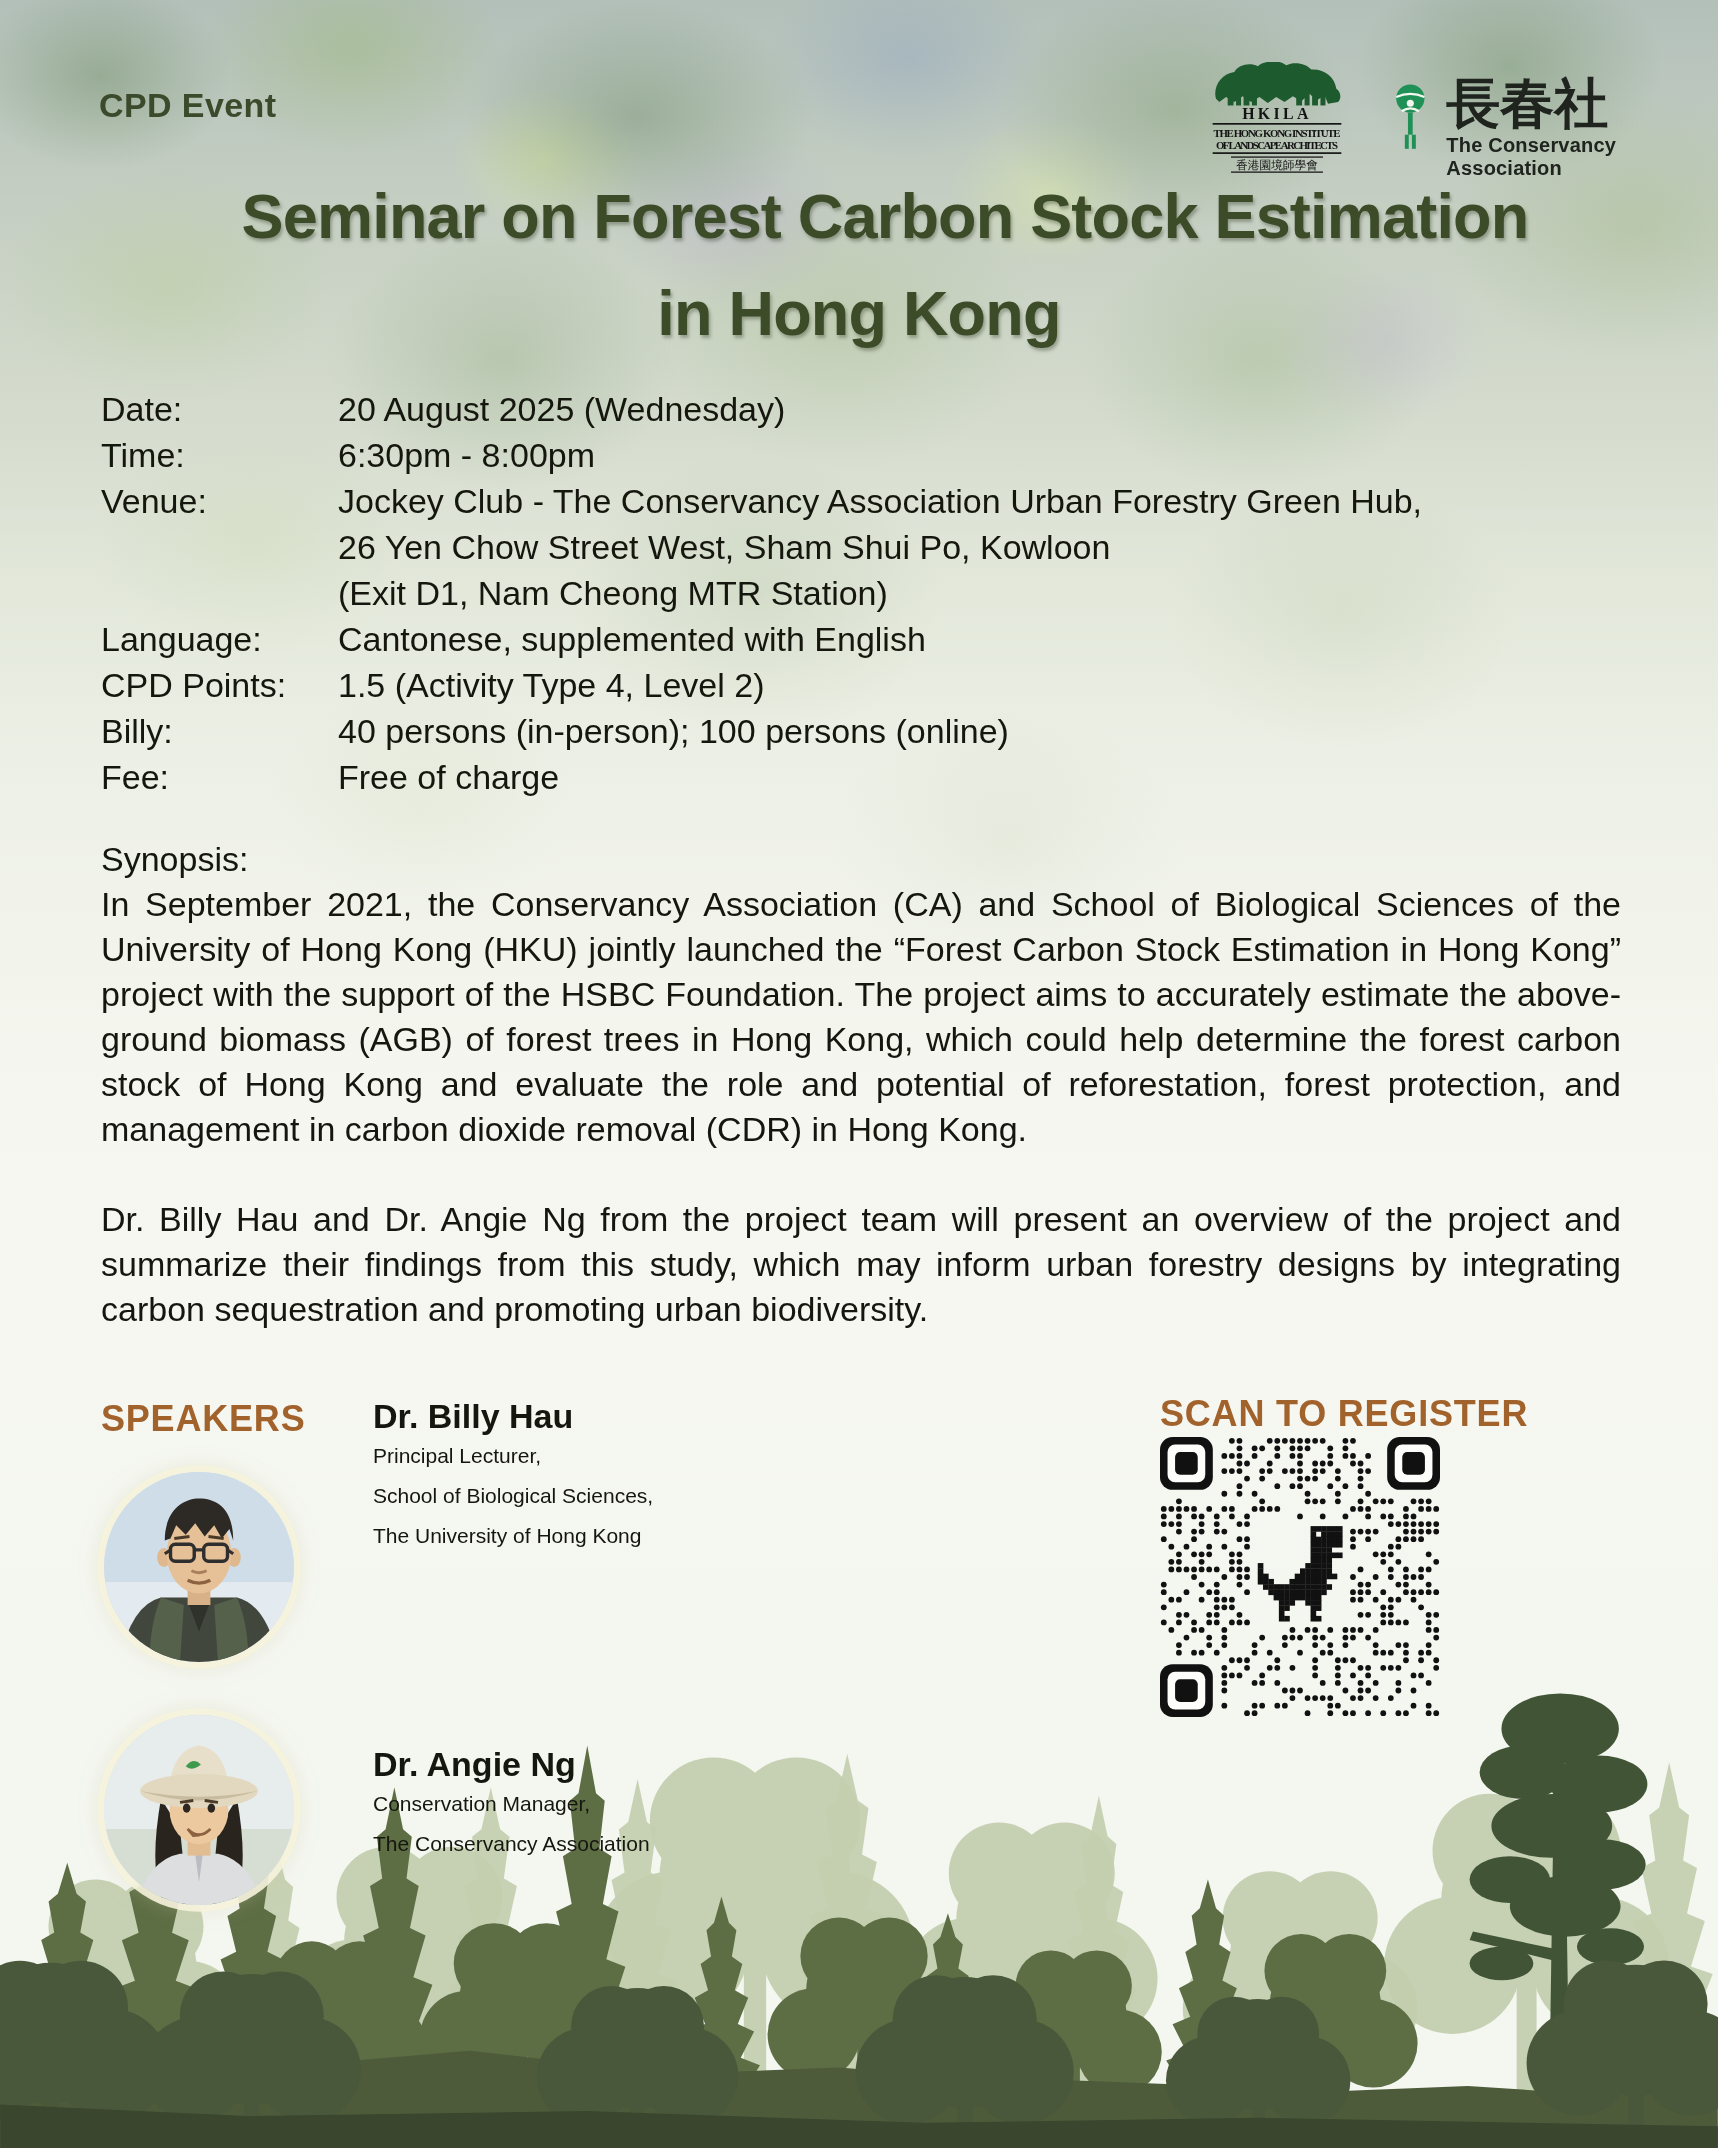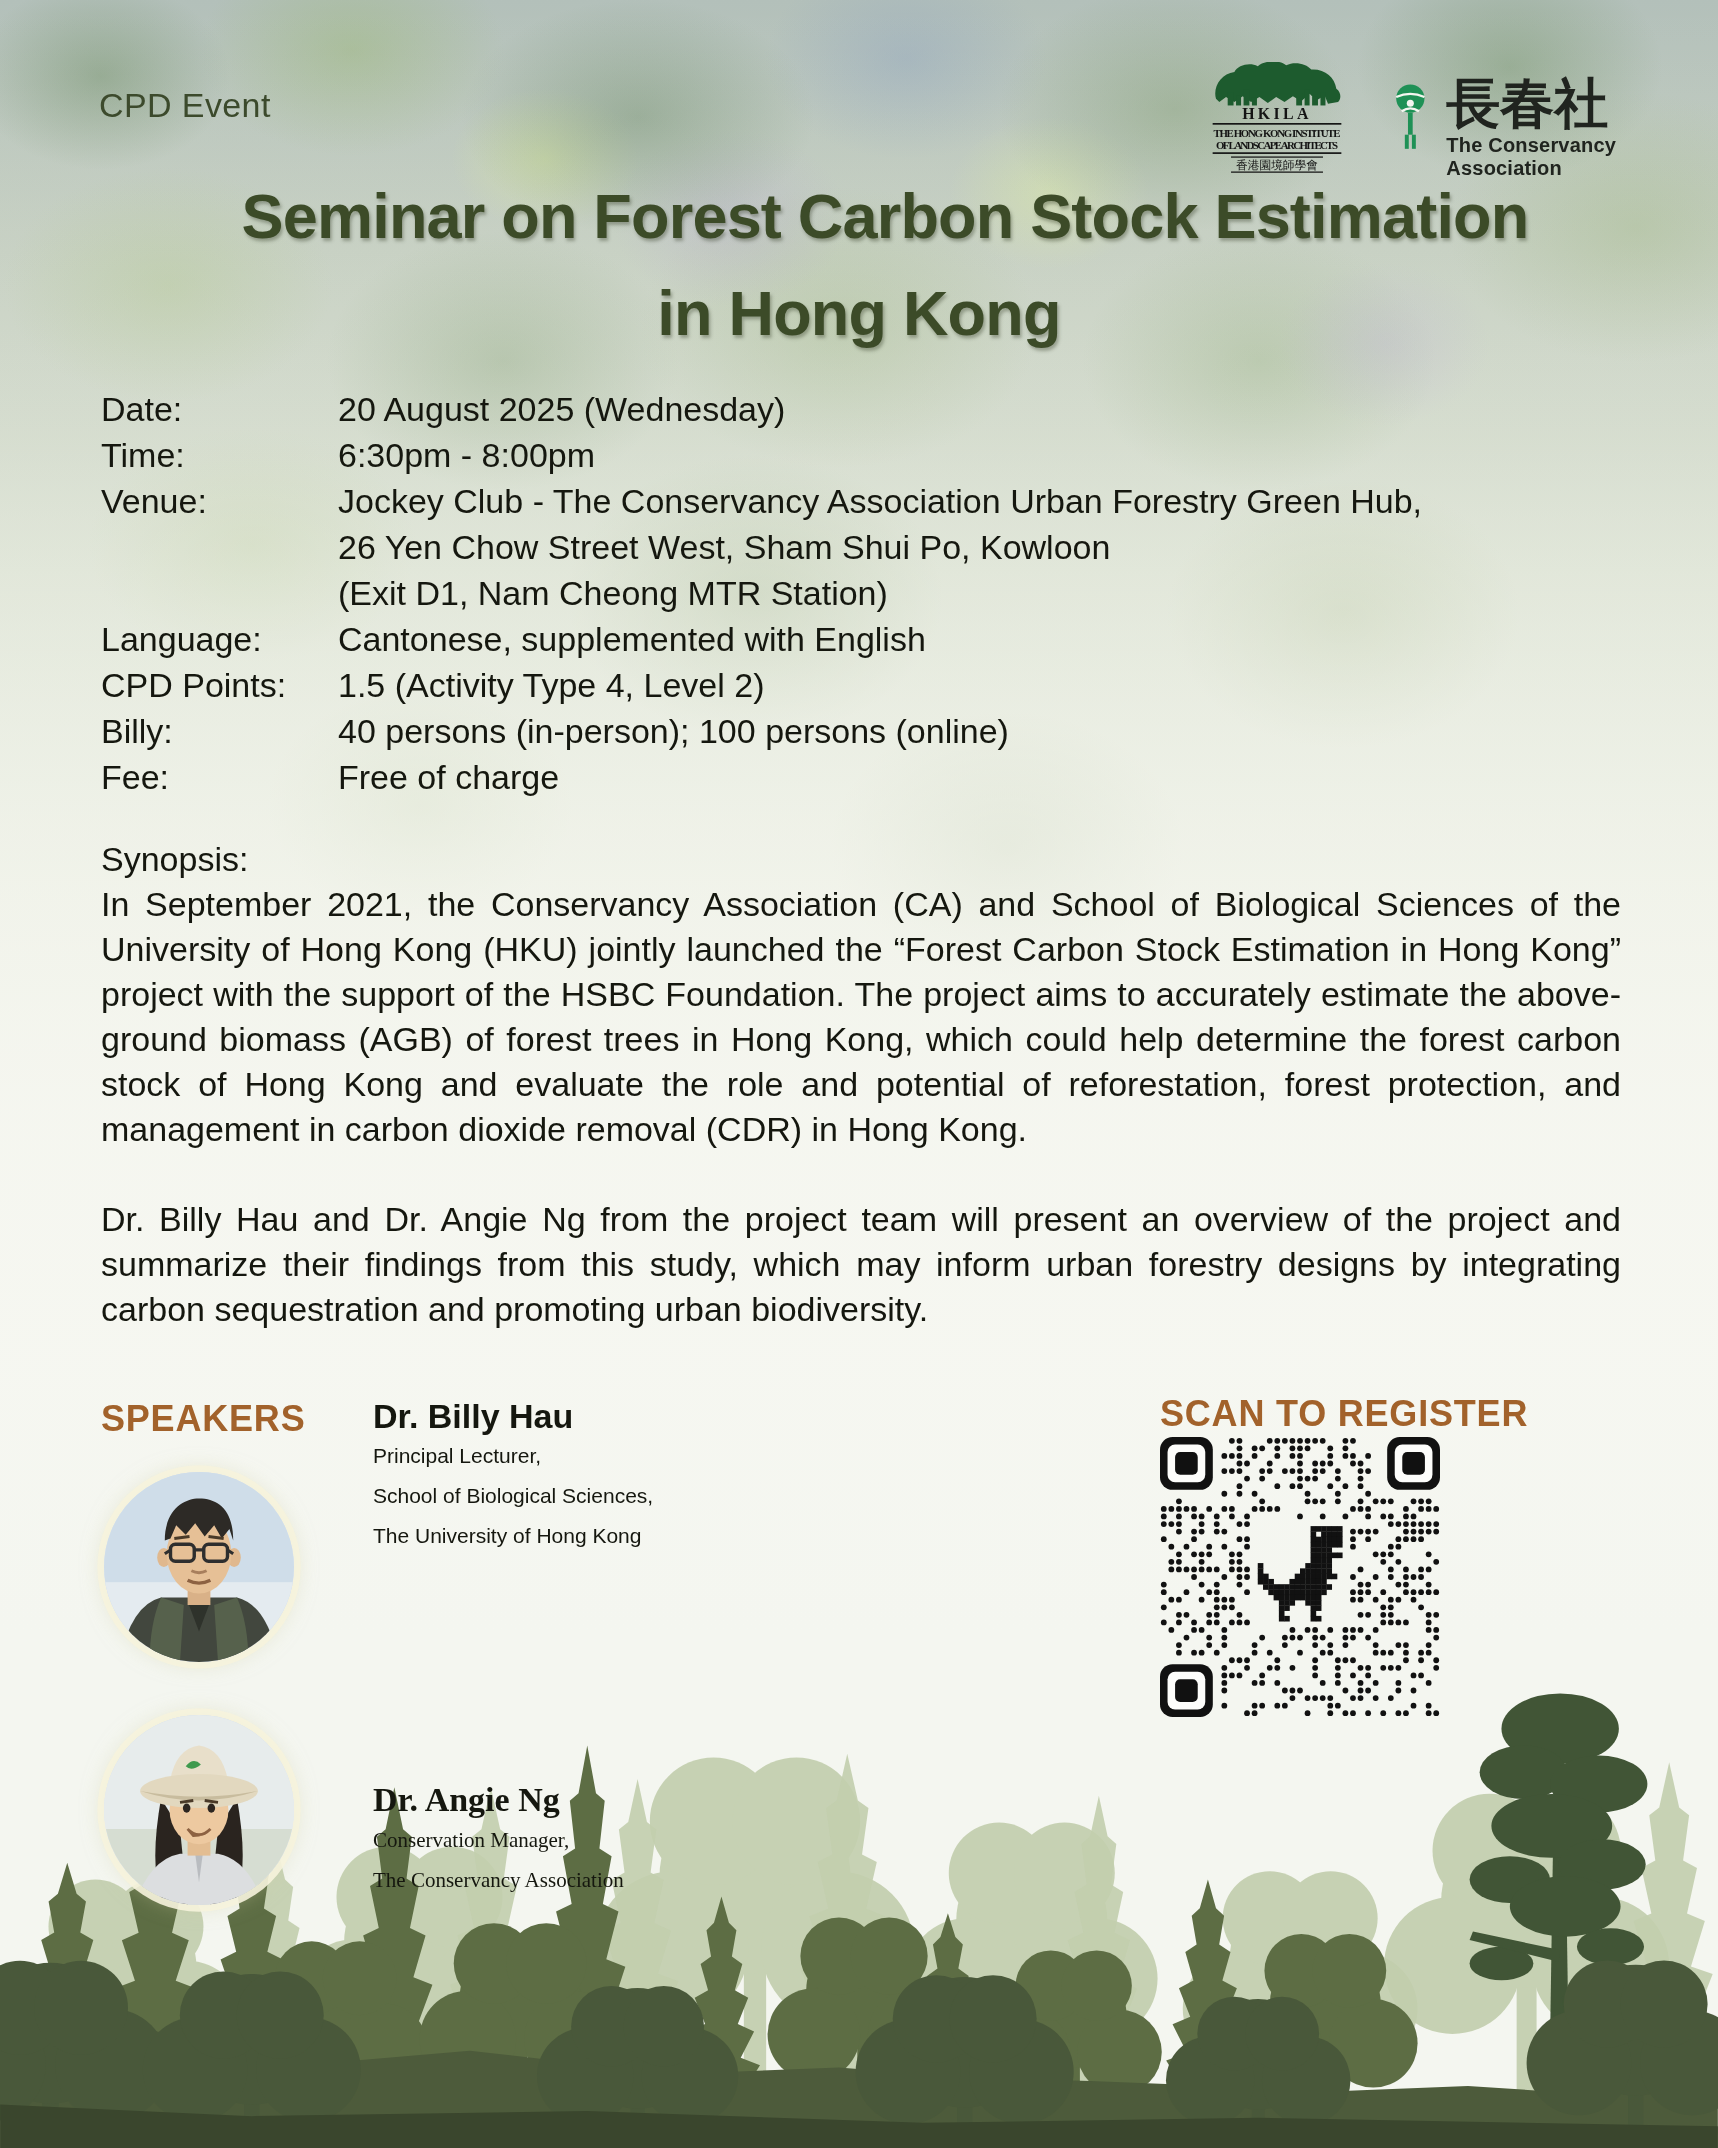--- a/index.html
+++ b/index.html
@@ -33,21 +33,21 @@
       radial-gradient(252px 193px at 1007px 847px,rgba(168,184,148,.35),transparent 70%);}
   #veil{position:absolute;left:0;top:0;width:1718px;height:2148px;z-index:1;
     background:linear-gradient(180deg,rgba(245,247,240,0) 0px,rgba(245,247,240,.18) 436px,
       rgba(245,247,240,.55) 772px,rgba(246,247,241,.85) 1108px,rgba(246,247,241,.95) 1359px,#f4f6f0 1636px);}
 
   #forest{position:absolute;left:0;bottom:0;width:1718px;height:520px;z-index:2;}
 
   .abs{position:absolute;}
   .content{z-index:5;}
 
-  #cpd-event{left:99px;top:86px;font-size:34px;font-weight:400;color:#3c4a2c;letter-spacing:0.4px;}
+  #cpd-event{left:99px;top:86px;font-size:34px;font-weight:700;color:#3c4a2c;letter-spacing:0.4px;}
   .title-line{left:0;width:1718px;text-align:center;font-size:63px;font-weight:700;color:#3c4b28;
               letter-spacing:-0.8px;text-shadow:1.7px 2.5px 3.4px rgba(45,55,32,.35);}
   #title1{top:180px;padding-left:26px;} #title2{top:277px;}
 
   #details{left:101px;top:386px;width:1519px;font-size:34px;line-height:46px;color:#15170f;}
   .drow{display:flex;}
   .dlabel{width:237px;flex:none;}
   .dvalue{flex:1;}
 
   #synopsis{left:101px;top:837px;width:1520px;font-size:34px;line-height:45px;color:#15170f;}
@@ -58,21 +58,21 @@
   #speakers-h{left:101px;top:1398px;}
   #register-h{left:1160px;top:1393px;}
 
   .photo{border-radius:50%;overflow:hidden;background:linear-gradient(180deg,#cfdde9,#eef2f4);
          box-shadow:0 0 0 6.7px rgba(246,243,221,.9),0 0 22px rgba(205,205,160,.55);}
   #photo1{left:104px;top:1472px;width:190px;height:190px;}
   #photo2{left:104px;top:1715px;width:190px;height:190px;}
   .photo svg{display:block;width:100%;height:100%;}
 
   .spk{left:373px;color:#15170f;}
-  #spk1{top:1396px;} #spk2{top:1780px;font-family:Liberation Serif, serif;}
+  #spk1{top:1396px;} #spk2{top:1744px;}
   .spk .name{font-size:34px;font-weight:700;line-height:40px;}
   .spk .role{font-size:21px;line-height:40px;}
 
   #qr{left:1160px;top:1437px;width:280px;height:280px;}
 
   #logo-hkila{left:1209px;top:62px;width:136px;height:112px;}
   #logo-ca{left:1386px;top:77px;display:flex;align-items:flex-start;}
   #ca-emblem{width:52px;height:84px;margin-right:11.7px;}
   #ca-text .cn{font-size:54px;font-weight:700;color:#20241f;line-height:54px;font-family:"DejaVu Sans",sans-serif;}
   #ca-text .en{font-size:20px;font-weight:700;color:#20241f;margin-top:3.4px;letter-spacing:0.2px;}

